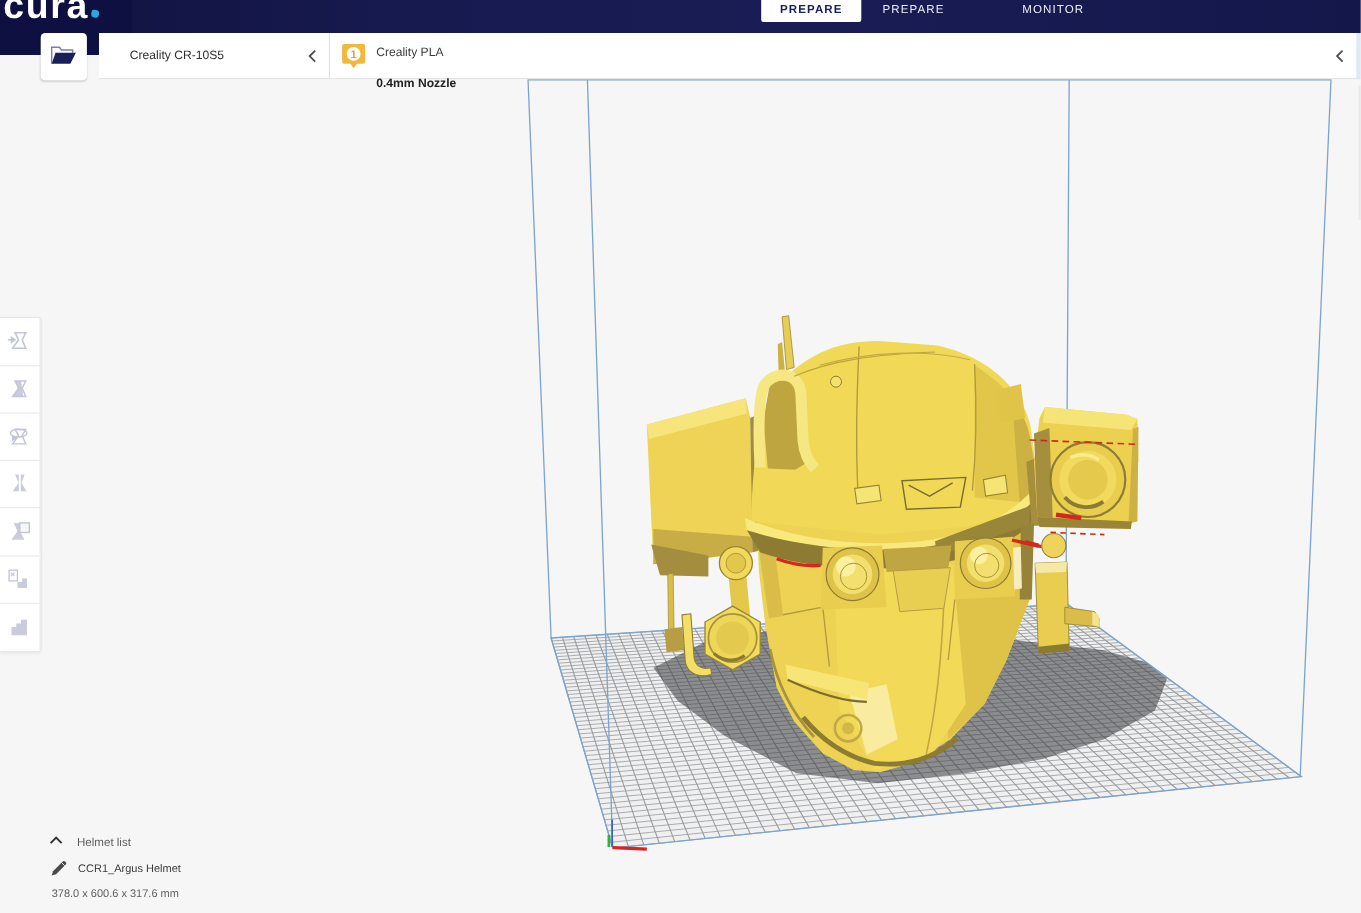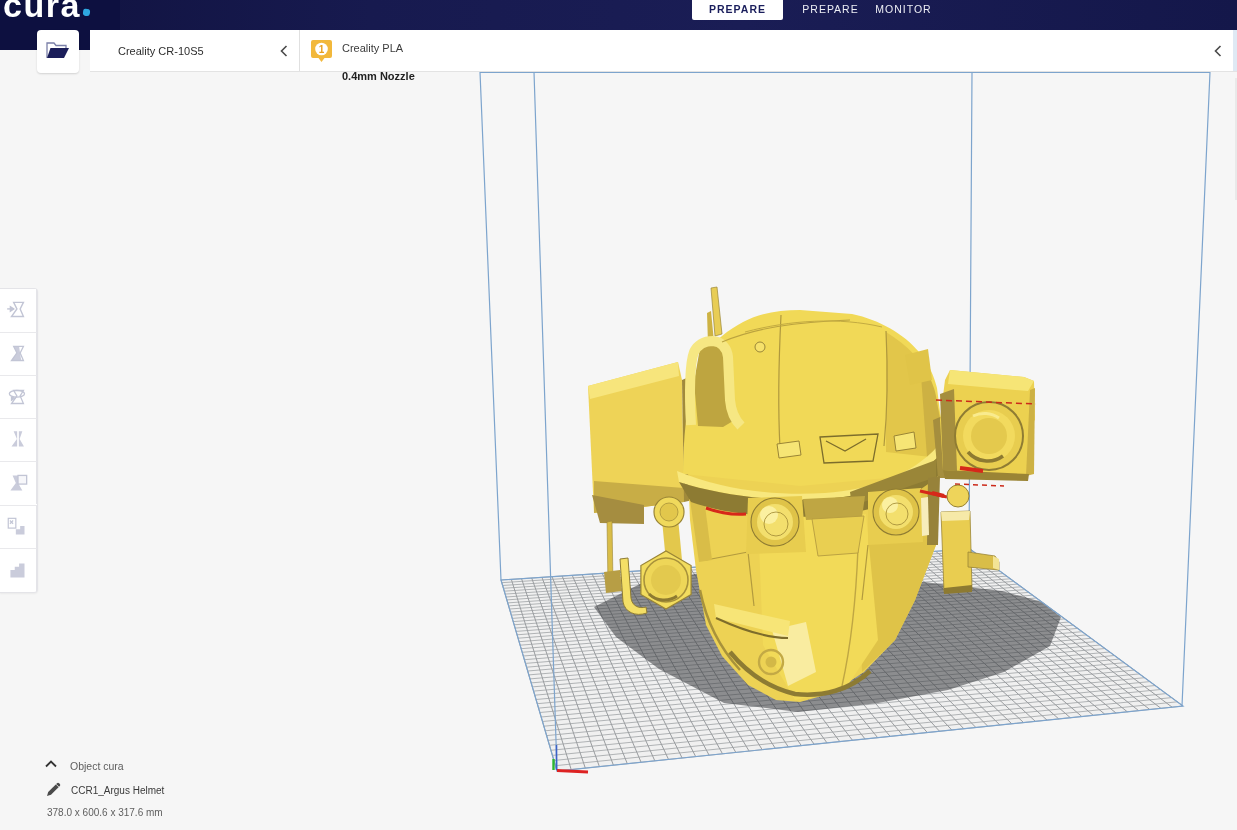--- a/index.html
+++ b/index.html
@@ -103,21 +103,21 @@
     <circle cx="958" cy="496" r="11" fill="#eed45a" stroke="#978234" stroke-width="1"></circle>
 </svg>
 
 <div class="abs" style="left:0;top:0;width:1237px;height:30px;background:linear-gradient(90deg,#10123f 0%,#171a4f 30%,#1a1d55 60%,#14174a 100%);"></div>
 <div class="abs" style="left:0;top:0;width:120px;height:50px;background:#0d1040;"></div>
 <div class="abs" style="left:3px;top:-14px;color:#fff;font-size:34px;font-weight:bold;letter-spacing:1.5px;">cura</div>
 <div class="abs" style="left:83px;top:9px;width:7px;height:7px;background:#2ea7e0;border-radius:2px 3px 3px 3px;transform:rotate(8deg);"></div>
 
 <div class="abs" style="left:692px;top:0;width:91px;height:20px;background:#fff;border-radius:0 0 2px 2px;color:#1a1e5c;font-size:10.5px;font-weight:bold;letter-spacing:1px;text-align:center;line-height:19px;">PREPARE</div>
 <div class="abs" style="left:785px;top:0;width:91px;height:20px;color:#eceef4;font-size:10.5px;letter-spacing:1px;text-align:center;line-height:19px;">PREPARE</div>
-<div class="abs" style="left:856px;top:0;width:95px;height:20px;color:#eceef4;font-size:10.5px;letter-spacing:1px;text-align:center;line-height:19px;">MONITOR</div>
+<div class="abs" style="left:910px;top:0;width:95px;height:20px;color:#eceef4;font-size:10.5px;letter-spacing:1px;text-align:center;line-height:19px;">MONITOR</div>
 
 <div class="abs" style="left:90px;top:30px;width:1147px;height:41px;background:#fff;border-bottom:1px solid #e3e3e3;"></div>
 <div class="abs" style="left:299px;top:30px;width:1px;height:41px;background:#e0e0e0;"></div>
 <div class="abs" style="left:1233px;top:30px;width:4px;height:41px;background:#dfe9f4;"></div>
 <div class="abs" style="left:37px;top:30px;width:42px;height:43px;background:#fff;border-radius:4px;box-shadow:0 1px 2px rgba(0,0,0,0.15);"></div>
 <svg class="abs" style="left:45px;top:40px" width="26" height="22" viewBox="0 0 26 22">
 <path d="M2,18 L2,3 L9,3 L11,5.5 L21,5.5 L21,8" fill="none" stroke="#7a7fa8" stroke-width="1.3"></path>
 <path d="M5.5,8 L24,8 L19,18 L2,18 Z" fill="#1b1e5a"></path>
 </svg>
 <div class="abs" style="left:105px;top:45px;font-size:11px;color:#2e2e2e;margin-left:13px;">Creality CR-10S5</div>
@@ -189,20 +189,20 @@
   </div>
 <div style="position:absolute;left:0;top:547.7px;width:37px;height:43.2px;background:#fff;border-top:1px solid #e9e9ec;box-sizing:border-box;border-right:1px solid #e4e4e8;">
     <svg width="26" height="26" viewBox="0 0 24 24" style="position:absolute;left:5px;top:8px">
       <path d="M5,19 V12 h4 v-3 h4 v-3 h5 v13 Z" fill="#caccdb"></path>
     </svg>
   </div>
 
 <svg class="abs" style="left:44px;top:758px" width="14" height="12" viewBox="0 0 14 12">
     <path d="M2,8.5 L7,3.5 L12,8.5" fill="none" stroke="#333" stroke-width="1.8"></path>
   </svg>
-<div class="abs" style="left:70px;top:760px;font-size:10.5px;color:#5e5e5e;">Object cura</div>
+<div class="abs" style="left:70px;top:760px;font-size:10.5px;color:#5e5e5e;">Helmet list</div>
 <svg class="abs" style="left:46px;top:781px" width="16" height="16" viewBox="0 0 16 16">
 <path d="M1,15 L2.2,11 L11,2.2 a1.5,1.5 0 0 1 2.1,0 l0.7,0.7 a1.5,1.5 0 0 1 0,2.1 L5,13.8 Z" fill="#4a4a4a"></path>
 <path d="M10,3.2 l2.8,2.8" stroke="#fff" stroke-width="0.8"></path>
 </svg>
 <div class="abs" style="left:71px;top:785px;font-size:10px;color:#3a3a3a;">CCR1_Argus Helmet</div>
 <div class="abs" style="left:47px;top:807px;font-size:10px;color:#5f5f5f;">378.0 x 600.6 x 317.6 mm</div>
 <div class="abs" style="left:1235px;top:78px;width:2px;height:122px;background:#e9e9e9;"></div>
 
 </body></html>

